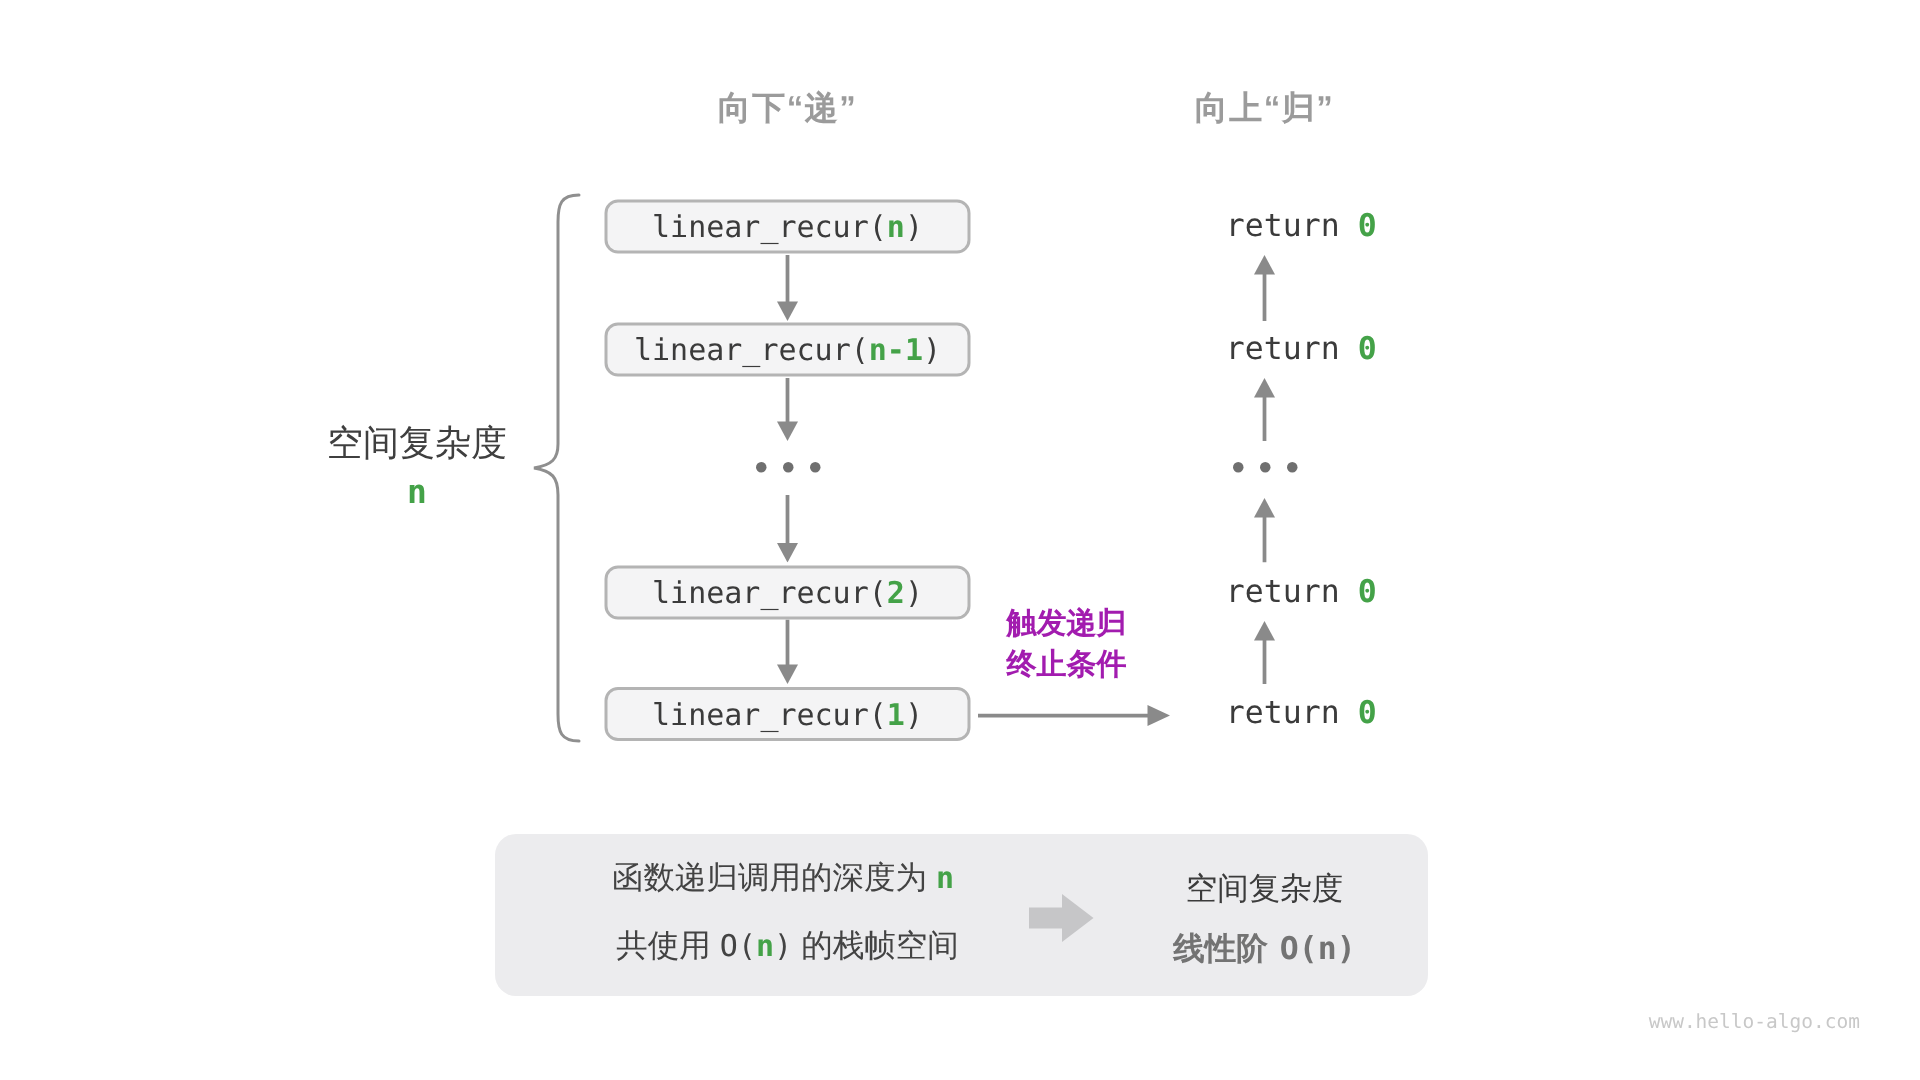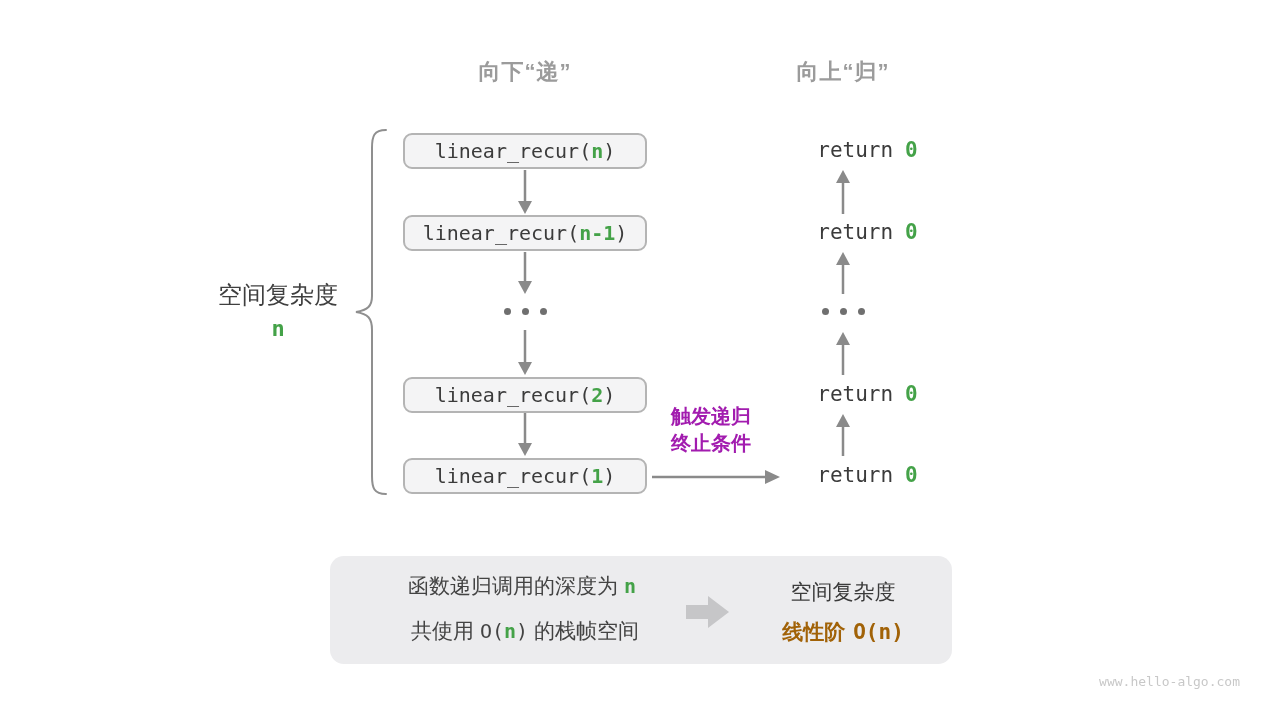--- a/index.html
+++ b/index.html
@@ -51,21 +51,21 @@
   }
 
   .panel {
     left: 330px; top: 556px; width: 622px; height: 108px;
     background: #ececee; border-radius: 14px;
   }
   .sum-line { position: absolute; left: 30px; width: 330px; text-align: center; font-size: 21px; font-weight: 500; color: #434343; line-height: 27px; }
   .sum-line .code { font-size: 20px; }
   .sum-line .pad { margin: 0 6px; }
   .result-title { position: absolute; left: 418px; top: 22px; width: 190px; text-align: center; font-size: 21px; font-weight: normal; color: #3b3b3b; }
-  .result-value { position: absolute; left: 418px; top: 62px; width: 190px; text-align: center; font-size: 21px; font-weight: bold; color: #a16207; }
+  .result-value { position: absolute; left: 418px; top: 62px; width: 190px; text-align: center; font-size: 21px; font-weight: bold; color: #737373; }
   .result-value .code { margin-left: 8px; font-size: 21px; }
 
   .watermark {
     right: 40px; top: 674px;
     font-family: "DejaVu Sans Mono", "Liberation Mono", monospace;
     font-size: 13px; color: #c8c8c8;
   }
 </style>
 </head>
 <body>

